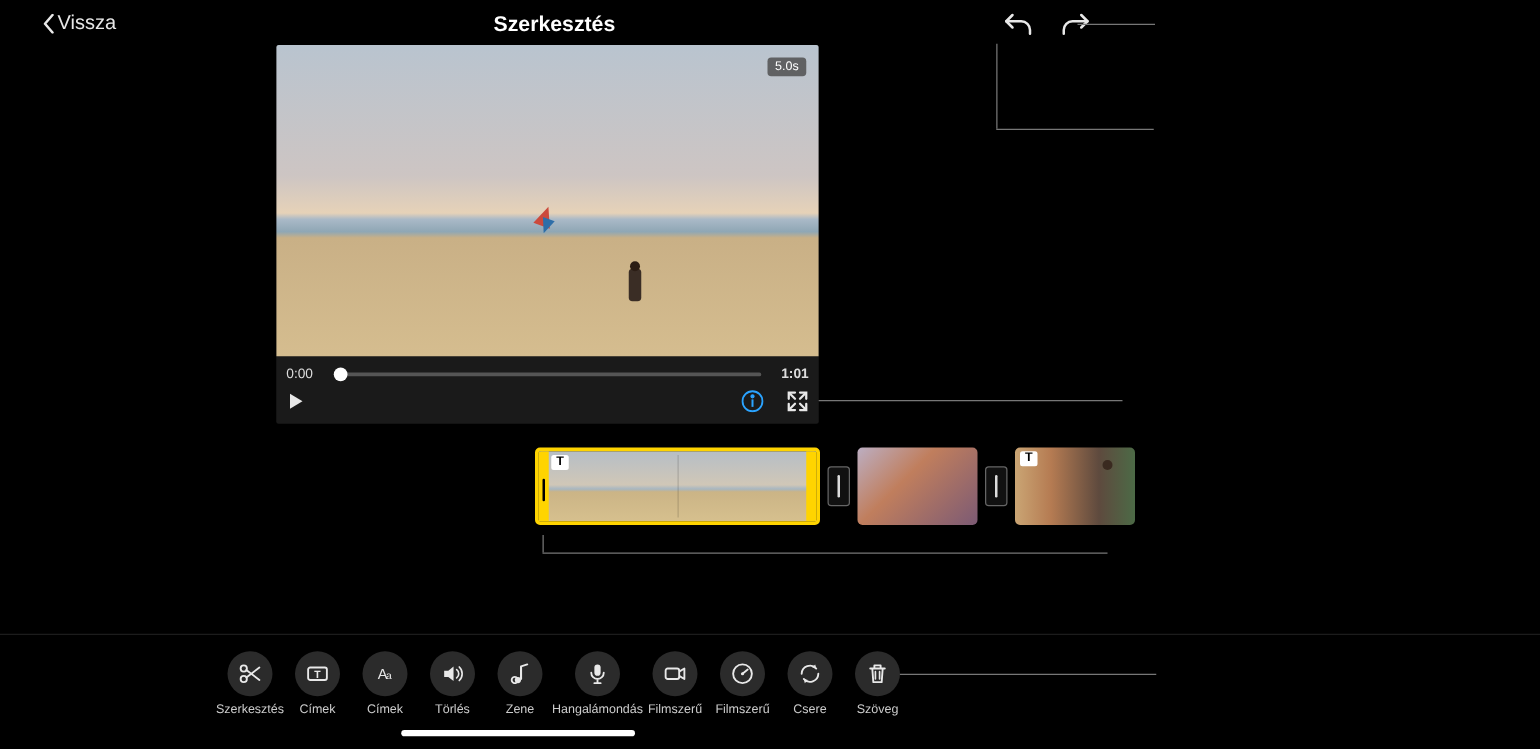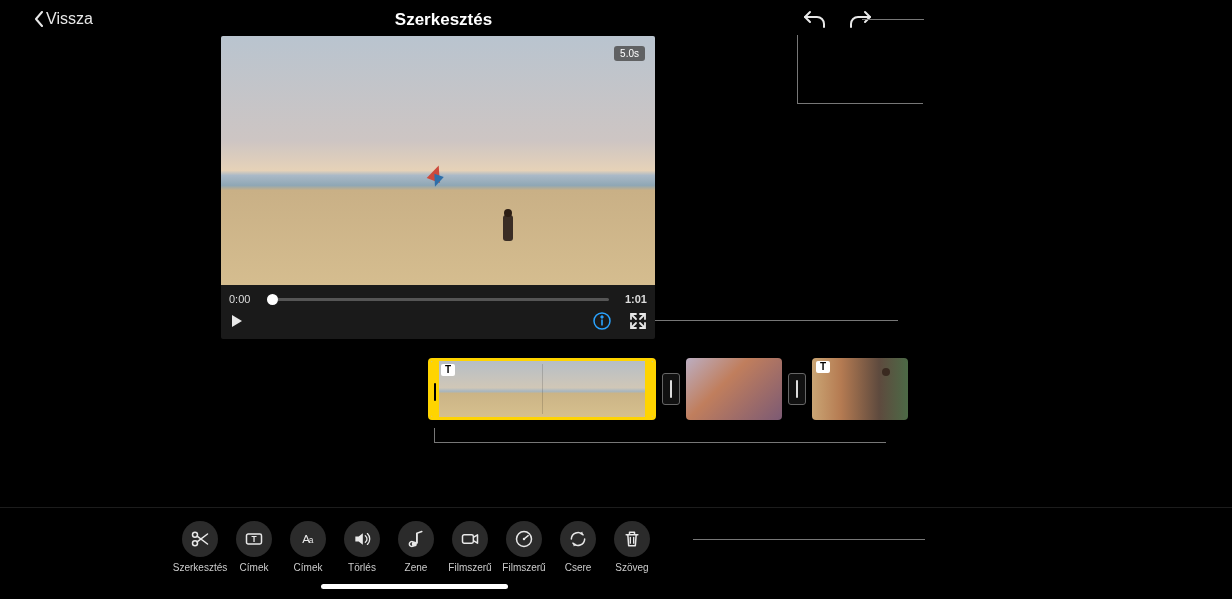--- a/index.html
+++ b/index.html
@@ -446,20 +446,29 @@
     <div class="tool-icon">
       <svg width="20" height="20" viewBox="0 0 24 24">
           <path d="M10 18 a3 3 0 1 1 0 -0.01 M13 17 V5 L19 3" stroke="#e8e8e8" stroke-width="1.8" fill="none" stroke-linecap="round"></path>
           <circle cx="10" cy="18" r="3" fill="#e8e8e8"></circle>
           <rect x="12" y="5" width="2" height="12" fill="#e8e8e8"></rect>
         </svg>
     </div>
     <div class="tool-label">Zene</div>
   </div>
 
+  <div class="tool wide">
+    <div class="tool-icon">
+      <svg width="20" height="20" viewBox="0 0 24 24">
+          <rect x="9" y="3" width="6" height="11" rx="3" fill="#e8e8e8"></rect>
+          <path d="M6 11 a6 6 0 0 0 12 0 M12 17 V21 M9 21 H15" stroke="#e8e8e8" stroke-width="1.8" fill="none" stroke-linecap="round"></path>
+        </svg>
+    </div>
+    <div class="tool-label">Hangalámondás</div>
+  </div>
 
   <div class="tool">
     <div class="tool-icon">
       <svg width="20" height="20" viewBox="0 0 24 24">
           <rect x="3" y="7" width="13" height="10" rx="2" stroke="#e8e8e8" stroke-width="1.8" fill="none"></rect>
           <path d="M16 10 L21 7 V17 L16 14" stroke="#e8e8e8" stroke-width="1.8" fill="none" stroke-linejoin="round"></path>
         </svg>
     </div>
     <div class="tool-label">Filmszerű</div>
   </div>

